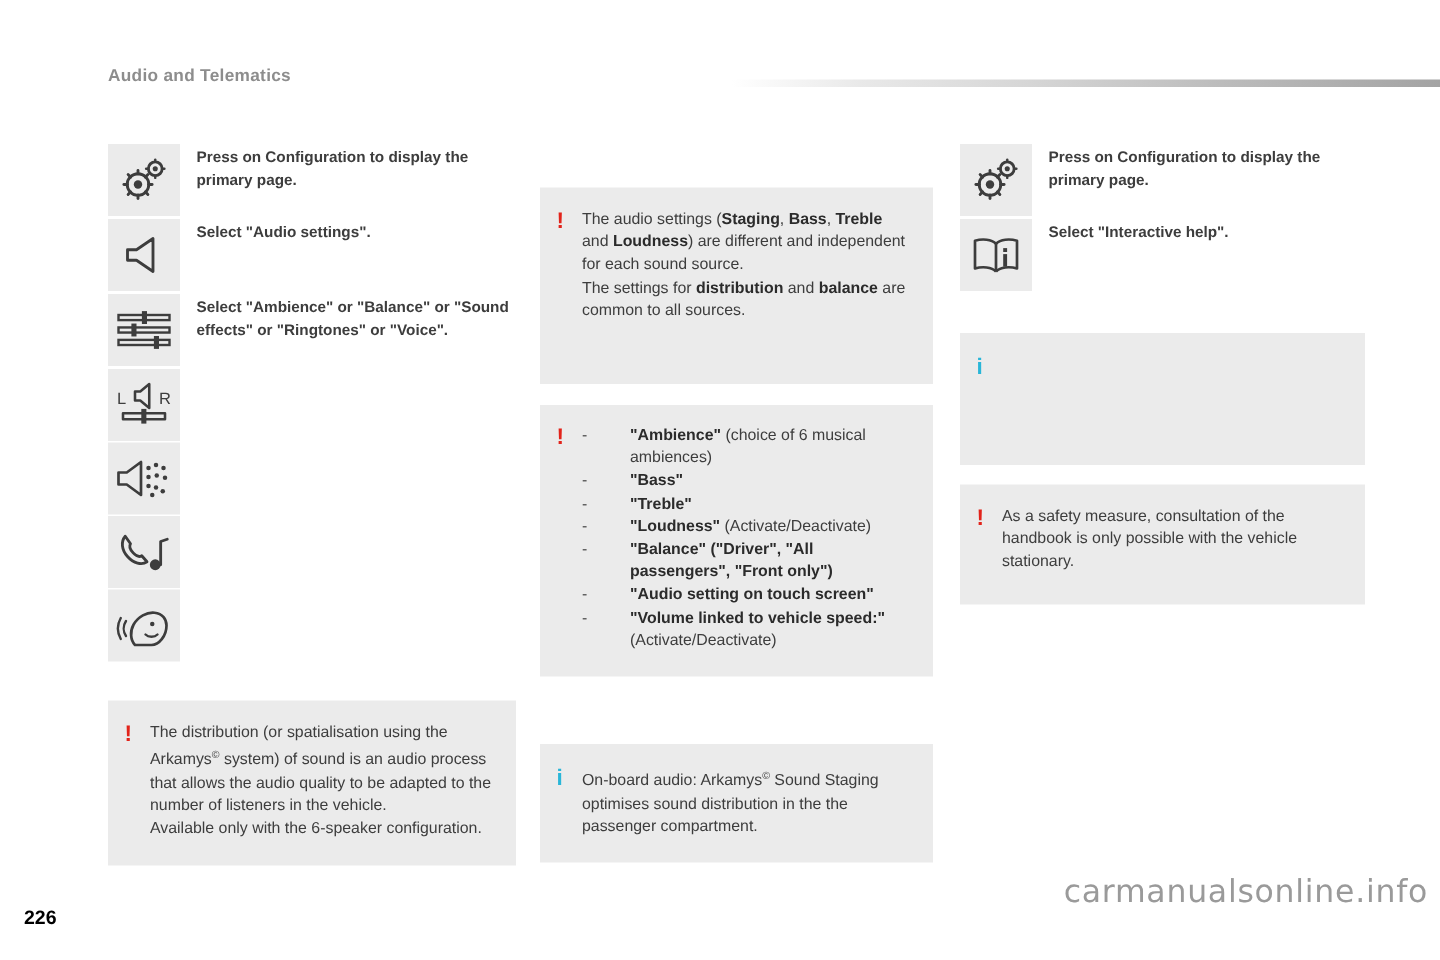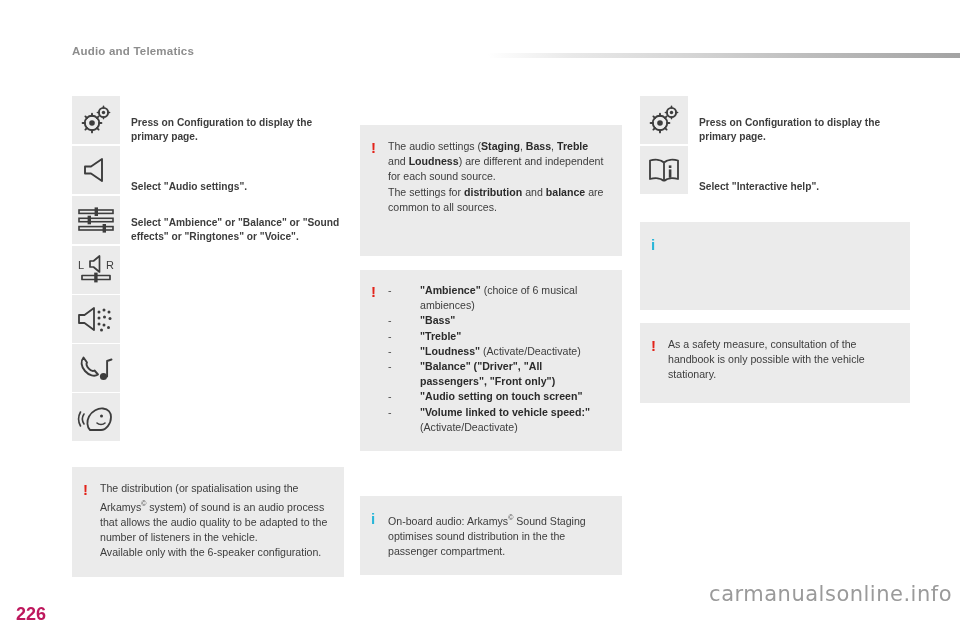--- a/index.html
+++ b/index.html
@@ -28,21 +28,21 @@
   .col-mid{left:360px;top:96px;width:262px;}
   .col-right{left:640px;top:96px;width:270px;}
 
   h2.section-title{
     margin:0 0 14px 0;
     font-size:17.5px;font-weight:bold;color:#3d3d3d;
     letter-spacing:.3px;
   }
   
   .steps{position:relative;}
-  .step-row{display:flex;align-items:flex-end;margin-bottom:1px;}
+  .step-row{display:flex;align-items:flex-start;margin-bottom:1px;}
   .icon-box{
     width:48px;height:48px;min-width:48px;
     background:#ebebeb;
     display:flex;align-items:center;justify-content:center;
     margin-bottom:1px;
   }
   .step-text{
     padding-left:11px;padding-top:3px;
     font-size:10.2px;line-height:14.6px;
     font-weight:bold;color:#3d3d3d;
@@ -79,21 +79,21 @@
     margin:0;
   }
   ul.bullets li .dash{
     position:absolute;left:0;top:0;color:#4a4a4a;font-size:10.6px;
   }
   ul.bullets li b{font-weight:bold;color:#2b2b2b;}
 
   
   .page-num{
     position:absolute;left:16px;top:604px;
-    font-size:18px;font-weight:bold;color:#be185d;text-align:center;
+    font-size:13px;font-weight:bold;color:#000000;text-align:center;
   }
   .watermark{
     position:absolute;right:8px;top:582px;
     font-size:21px;color:#9a9a9a;letter-spacing:.5px;
     font-family:"DejaVu Sans", sans-serif;
   }
   svg{display:block;}
 </style>
 </head>
 <body>

